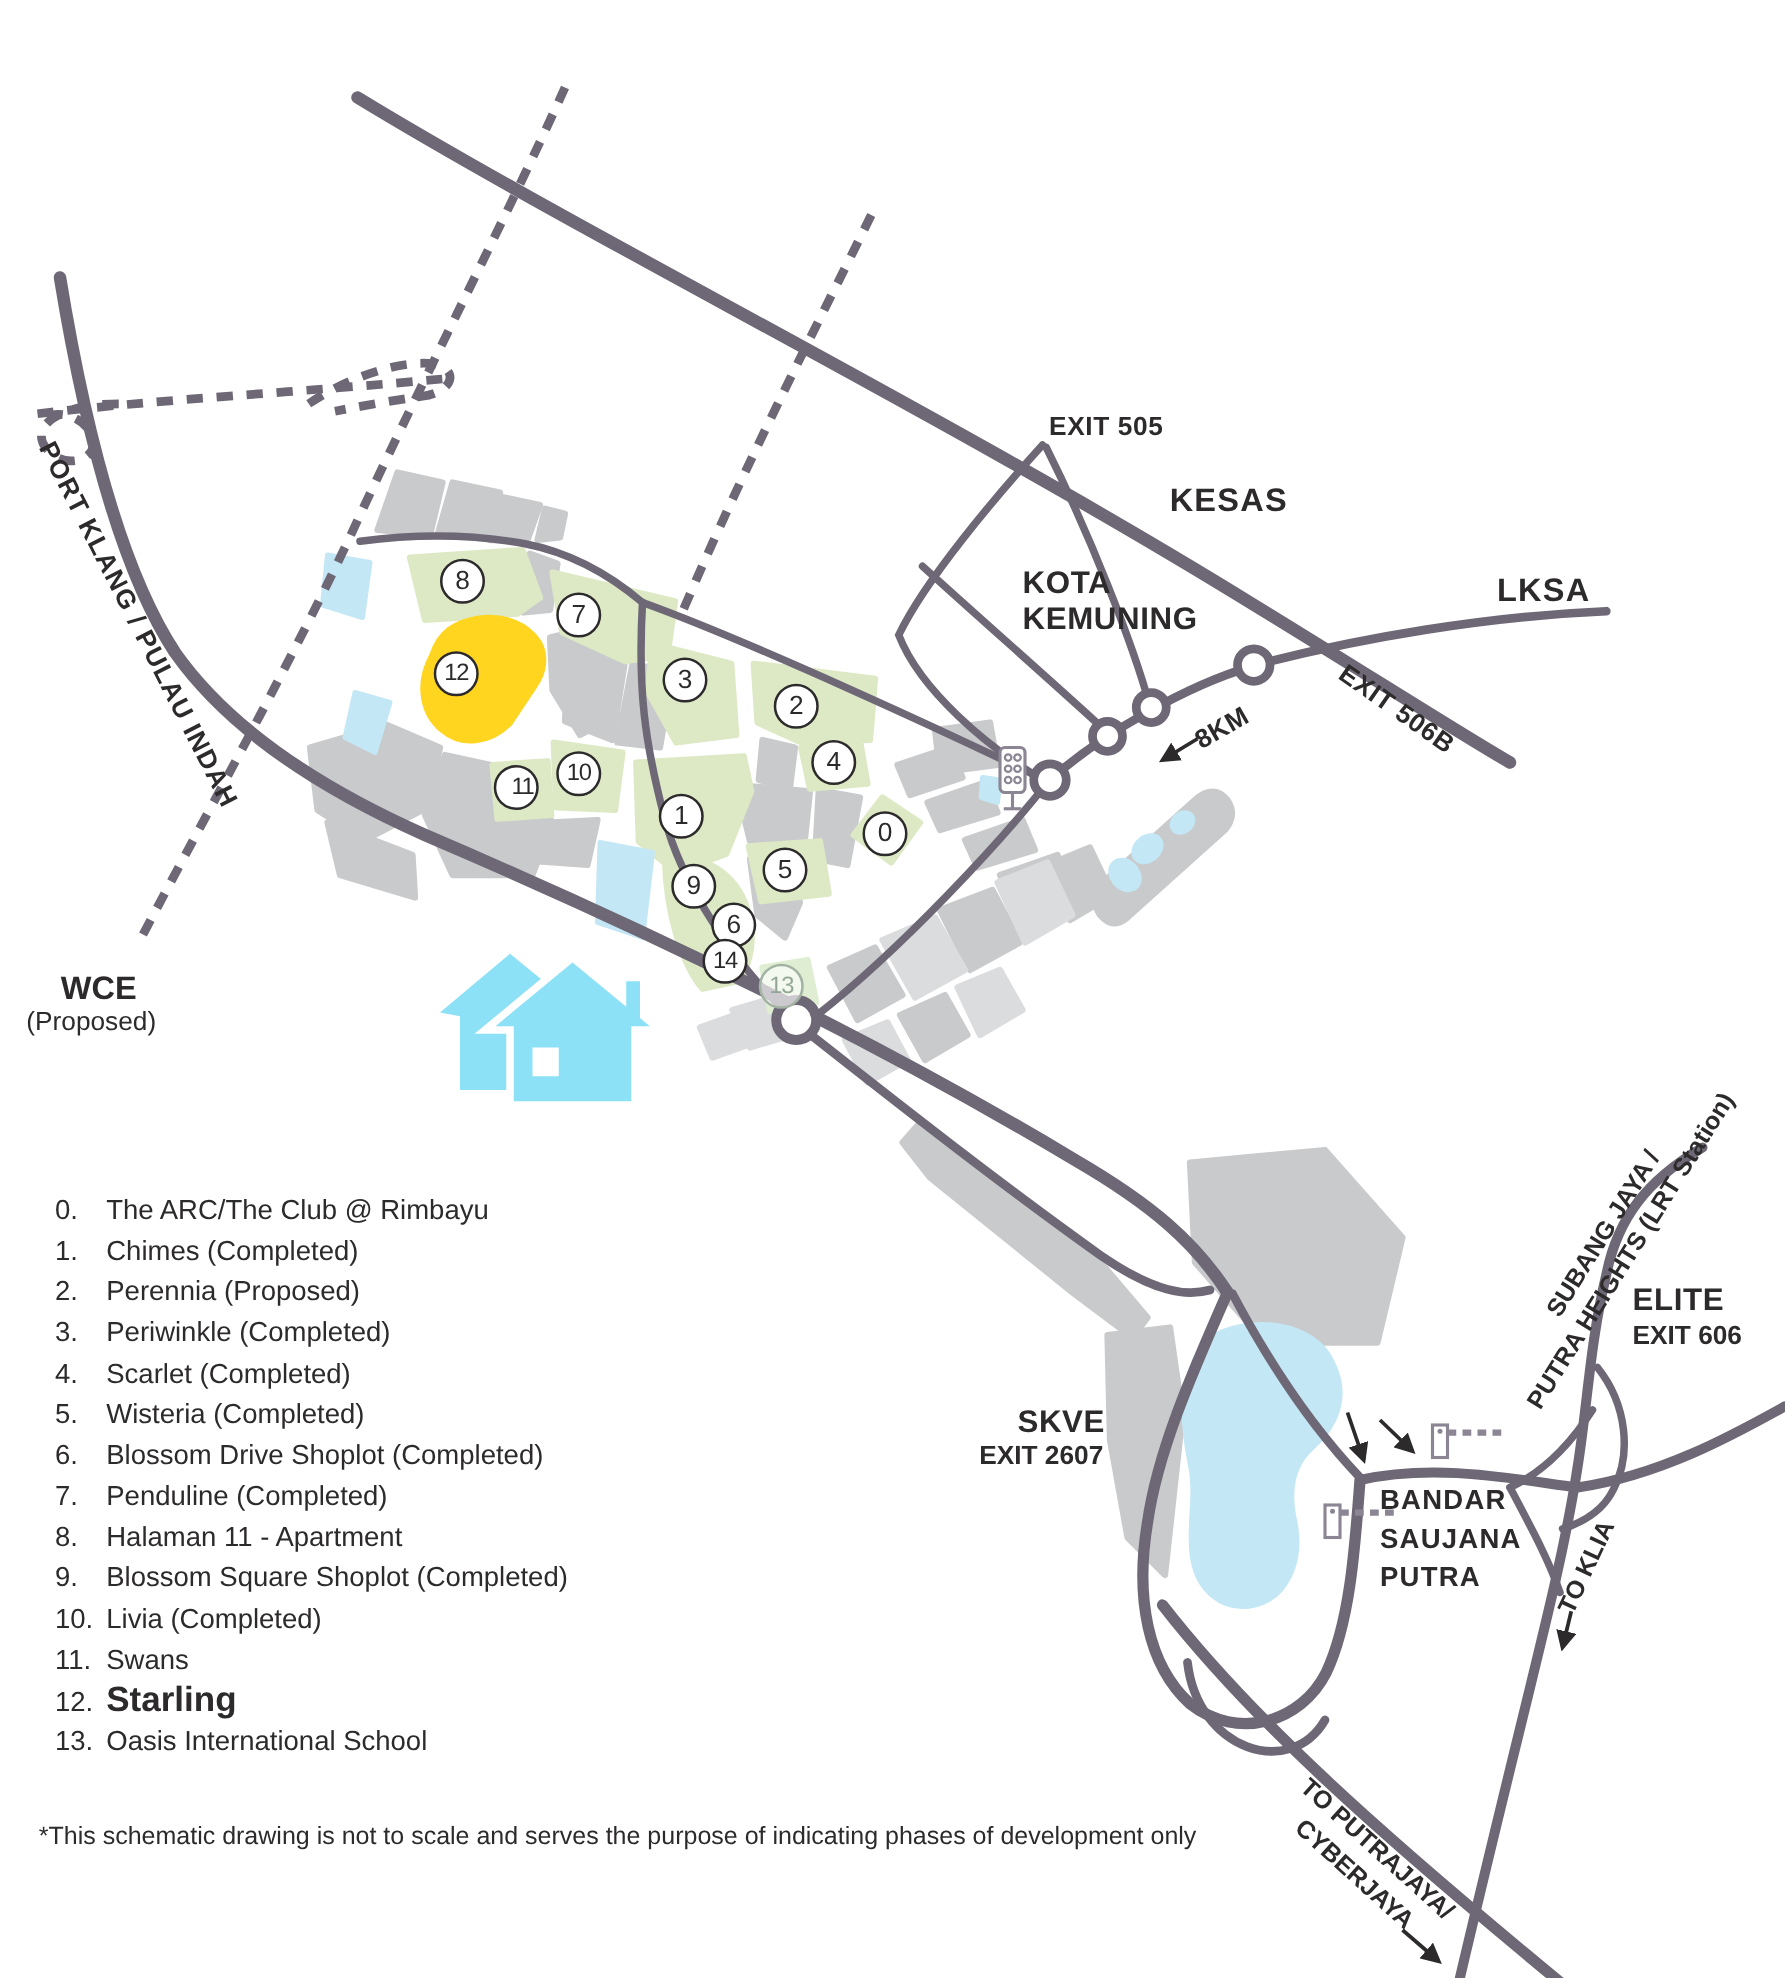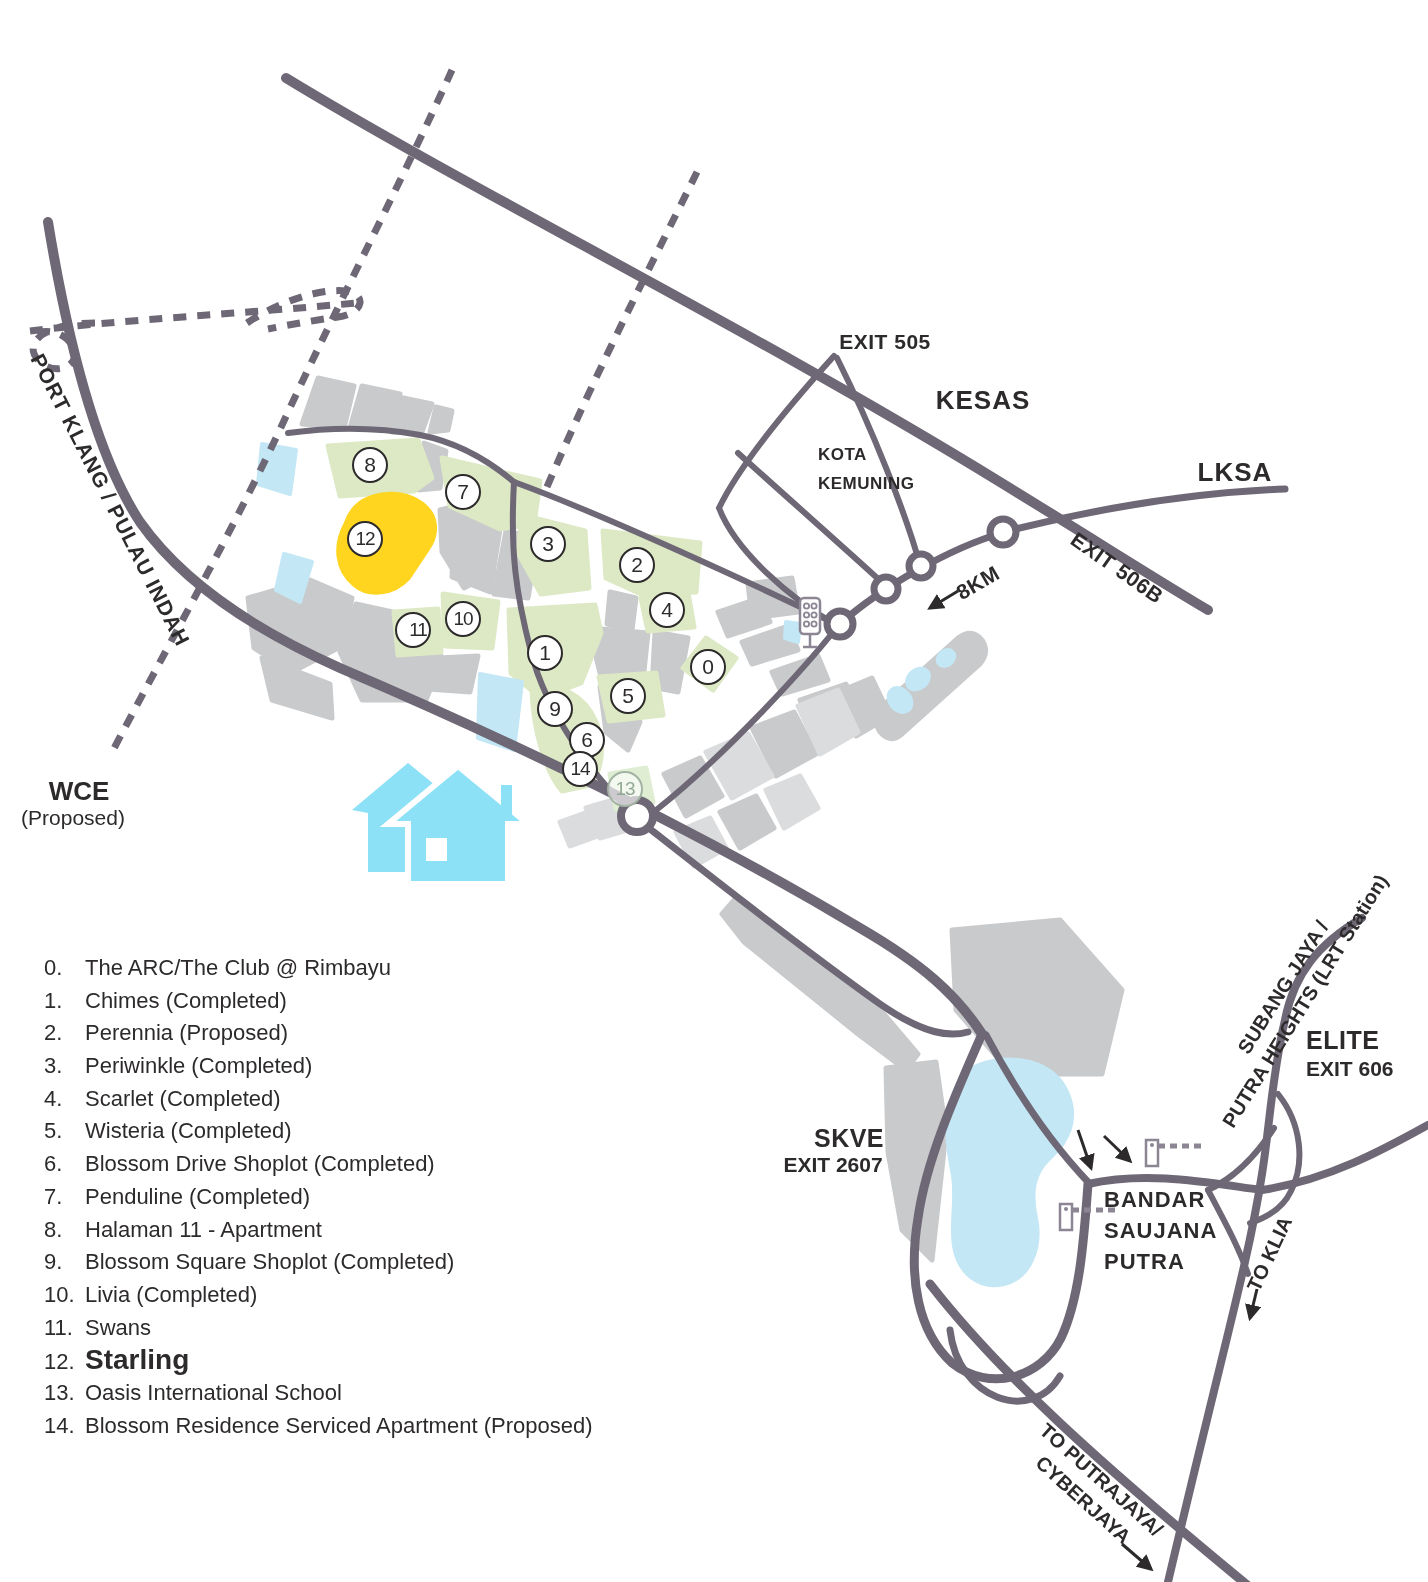--- a/index.html
+++ b/index.html
@@ -176,21 +176,21 @@
     <path d="M958,559 L930,576" marker-end="url(#ah)"></path>
     <path d="M1078,1098 L1091,1136" marker-end="url(#ah)"></path>
     <path d="M1104,1104 L1130,1129" marker-end="url(#ah)"></path>
     <path d="M1257,1257 L1250,1286" marker-end="url(#ah)"></path>
     <path d="M1122,1512 L1151,1537" marker-end="url(#ah)"></path>
   </g>
 </svg>
 
 <div class="label lbl-mid" style="left:885px;top:310px;">EXIT 505</div>
 <div class="label lbl-big" style="left:983px;top:368px;">KESAS</div>
-<div class="lbl-block" style="left:818px;top:408px;font-size:17px;font-weight:700;line-height:29px;letter-spacing:0.5px;">
+<div class="lbl-block" style="left:818px;top:420px;font-size:25px;font-weight:700;line-height:29px;letter-spacing:0.5px;">
   <span style="display:block">KOTA</span>
   <span style="display:block">KEMUNING</span>
 </div>
 <div class="label lbl-big" style="left:1235px;top:440px;">LKSA</div>
 <div class="label lbl-mid rot" style="left:1117px;top:536px;transform:translate(-50%,-50%) rotate(35deg);">EXIT 506B</div>
 <div class="label lbl-mid rot" style="left:978px;top:551px;transform:translate(-50%,-50%) rotate(-30deg);">8KM</div>
 <div class="label rot" style="left:110px;top:468px;font-size:21px;font-weight:600;letter-spacing:1px;transform:translate(-50%,-50%) rotate(63deg);">PORT KLANG / PULAU INDAH</div>
 <div class="label" style="left:79px;top:759px;font-size:26px;font-weight:700;">WCE</div>
 <div class="label" style="left:73px;top:786px;font-size:21px;">(Proposed)</div>
 <div class="label" style="left:849px;top:1106px;font-size:25px;font-weight:700;letter-spacing:0.5px;">SKVE</div>
@@ -280,20 +280,17 @@
         <span class="llabel">Swans</span>
       </div>
   <div class="lrow emph">
         <span class="lnum">12.</span>
         <span class="llabel">Starling</span>
       </div>
   <div class="lrow">
         <span class="lnum">13.</span>
         <span class="llabel">Oasis International School</span>
       </div>
-  <div class="lrow">
-        <span class="lnum">14.</span>
-        <span class="llabel">Blossom Residence Serviced Apartment (Proposed)</span>
-      </div>
-</div>
-
+</div>
+
+<div class="footnote">*This schematic drawing is not to scale and serves the purpose of indicating phases of development only</div>
 
 </div>
 
 </body></html>

